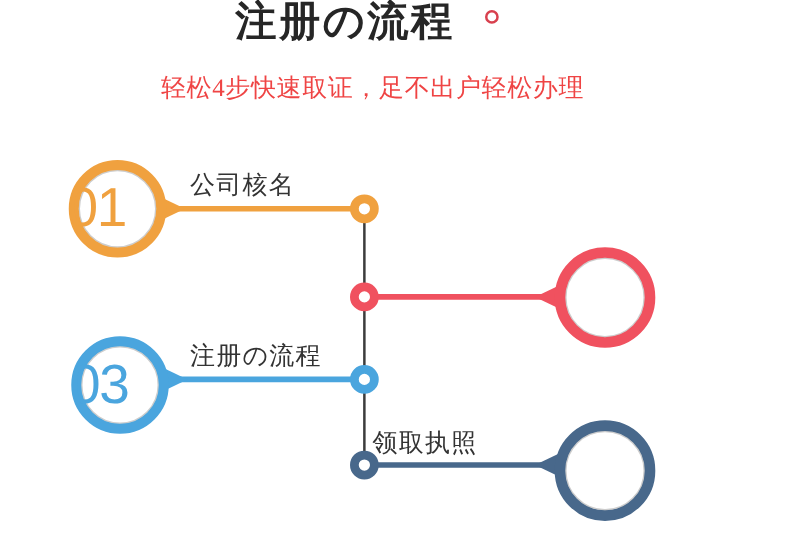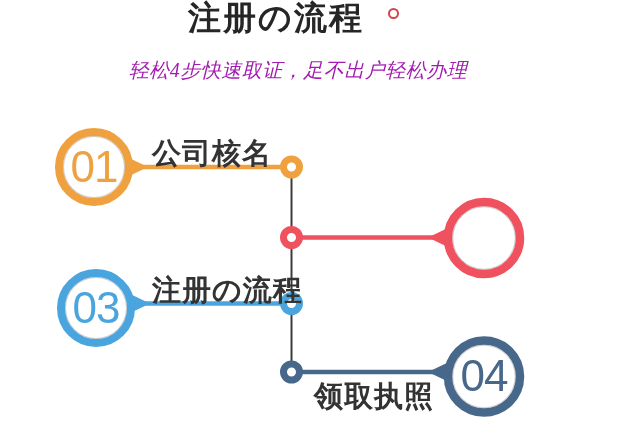--- a/index.html
+++ b/index.html
@@ -41,54 +41,53 @@
     font-family:"Liberation Serif","DejaVu Serif",serif;
     font-size:20px;
     letter-spacing:.5px;
     color:#4D4D4D;
   }
   
   .flow-svg{position:absolute;left:0;top:0;width:644px;height:444px;}
   .step-number{
     position:absolute;
     width:80px;height:48px;
-    text-align:center;
     font-size:44px;
     line-height:48px;
     letter-spacing:-1px;
     font-weight:400;
     user-select:none;
   }
   .n1{left:54px;top:143px;}
   .n2{left:444px;top:214px;}
   .n3{left:56px;top:284px;}
   .n4{left:444px;top:352px;}
   .step-label{
     position:absolute;
-    font-size:29px;
-    font-weight:700;
+    font-size:20px;
+    font-weight:400;
     white-space:nowrap;
     letter-spacing:1px;
   }
   .l1{left:152px;top:134px;}
   .l2{left:314px;top:200px;}
   .l3{left:152px;top:271px;}
-  .l4{left:314px;top:341px;margin-top:36px;}
+  .l4{left:298px;top:341px;}
 </style>
 </head>
 <body>
 
 <div class="stage">
 
   <div class="title-wrap">
     <h1 class="title" style="color: rgb(38, 38, 38);">注册の流程</h1>
   </div>
   <span class="title-ring" style="border-color: rgb(216, 64, 78);"></span>
   <div class="subtitle-wrap">
-    <p class="subtitle" style="color: #a21caf; font-style: italic;">轻松4步快速取证，足不出户轻松办理</p>
+    <p class="subtitle" style="color: #ef4444;">轻松4步快速取证，足不出户轻松办理</p>
   </div>
 
   <svg class="flow-svg" viewBox="0 0 644 444">
 
     <line x1="291.5" y1="167" x2="291.5" y2="372" stroke-width="2" stroke="#3C3C3C"></line>
 
     <g>
       <line x1="132" y1="167" x2="291.5" y2="167" stroke-width="4.5" stroke="#F0A13F"></line>
       <polygon points="125,156 148,167 125,178" fill="#F0A13F"></polygon>
       <circle cx="94" cy="167" r="35" fill="#ffffff" stroke-width="8" stroke="#F0A13F"></circle>
@@ -116,19 +115,18 @@
       <line x1="291.5" y1="372" x2="446" y2="372" stroke-width="4.5" stroke="#48688B"></line>
       <polygon points="451,361 428,372 451,383" fill="#48688B"></polygon>
       <circle cx="484" cy="376.5" r="36" fill="#ffffff" stroke-width="8.5" stroke="#48688B"></circle>
       <circle cx="484" cy="376.5" r="31.25" fill="none" stroke="rgba(0,0,0,0.20)" stroke-width="1"></circle>
       <circle cx="291.5" cy="372" r="8" fill="#ffffff" stroke-width="7" stroke="#48688B"></circle>
     </g>
   </svg>
 
   <div class="step-number n1" style="color: rgb(240, 161, 63);">01</div>
   <div class="step-number n3" style="color: rgb(74, 165, 222);">03</div>
-  <div class="step-number n4" style="color: rgb(72, 104, 139);">04</div>
 
   <div class="step-label l1" style="color: rgb(51, 51, 51);">公司核名</div>
   <div class="step-label l3" style="color: rgb(51, 51, 51);">注册の流程</div>
   <div class="step-label l4" style="color: rgb(51, 51, 51);">领取执照</div>
 
 </div>
 
 </body></html>

